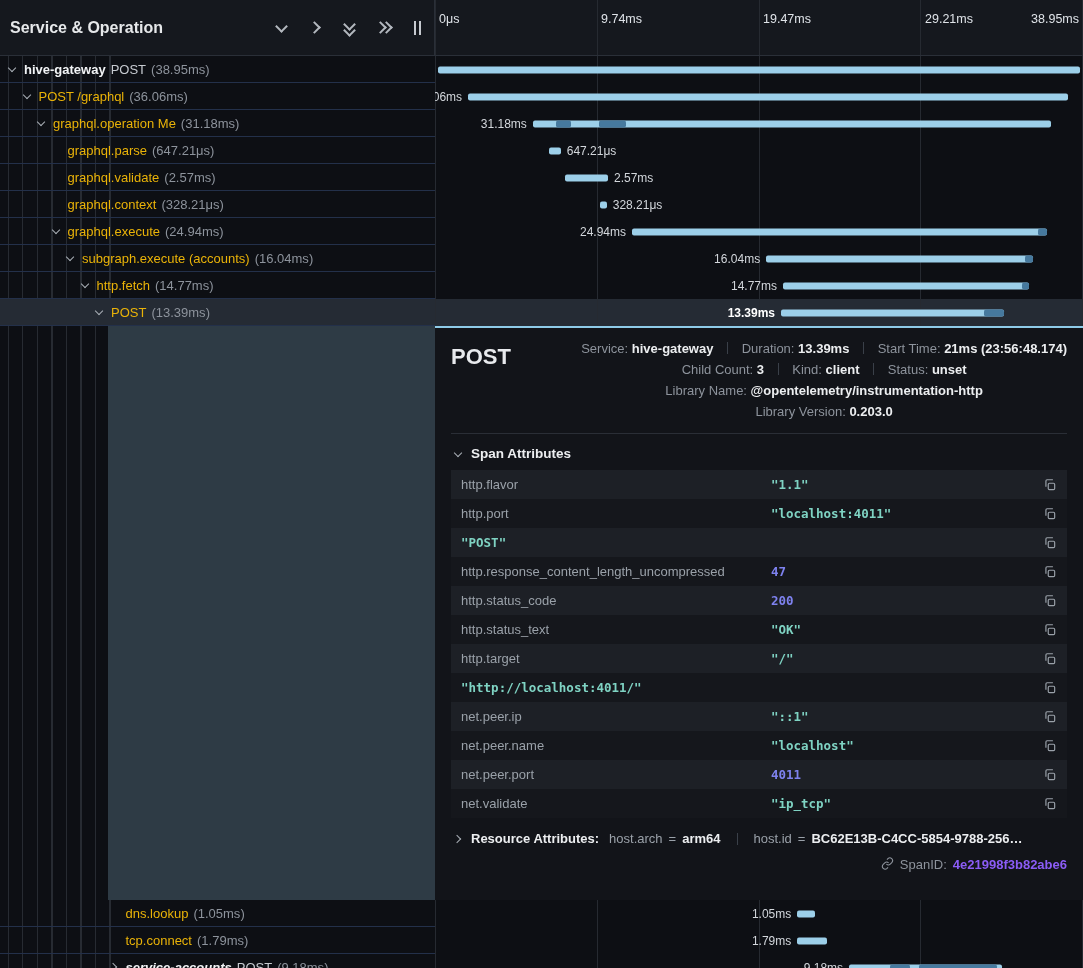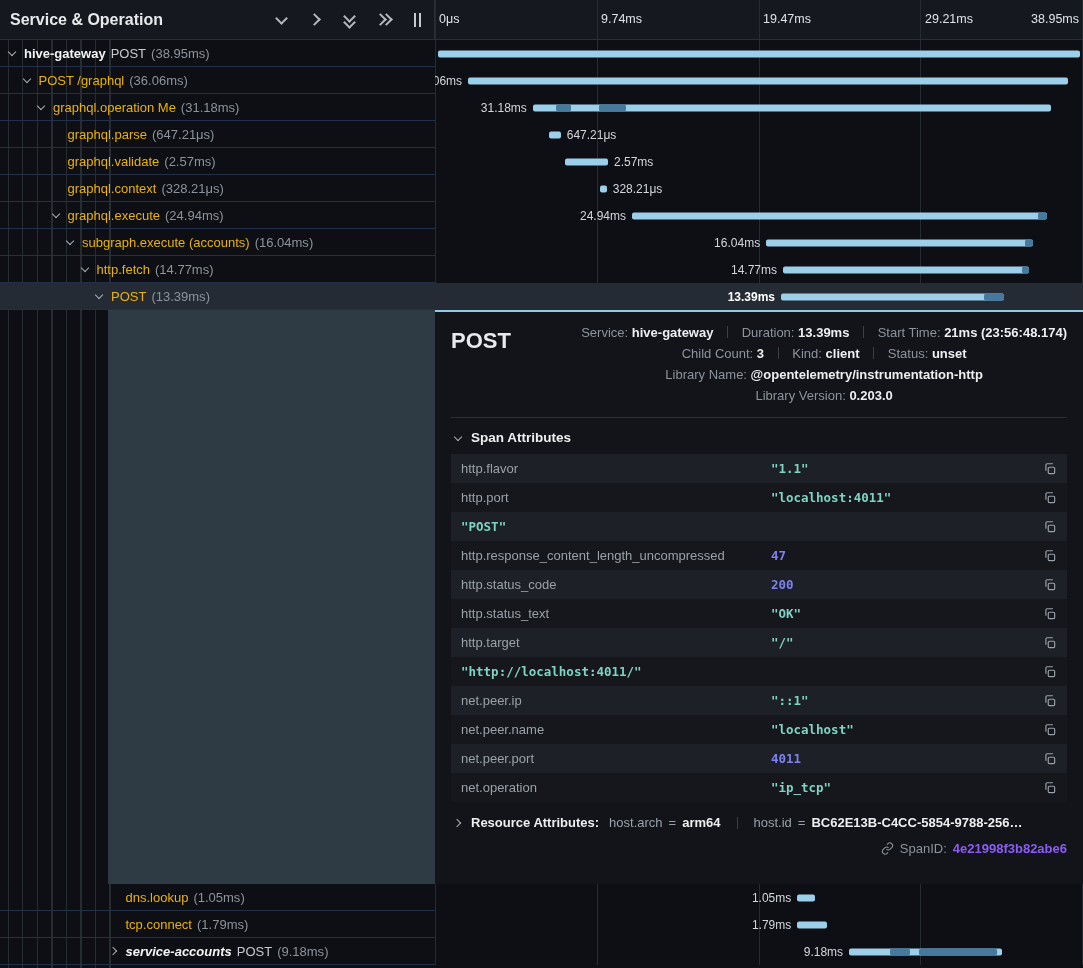--- a/index.html
+++ b/index.html
@@ -4,21 +4,21 @@
 <style>
   html,body{margin:0;padding:0;background:#07080c;}
   .app{position:relative;width:1083px;height:968px;overflow:hidden;background:#0d0f14;
        font-family:"Liberation Sans",sans-serif;color:#e6e8ea;}
 
   
   .guides{position:absolute;left:8px;top:40px;bottom:0;width:106px;z-index:0;
     background:repeating-linear-gradient(to right,#272b32 0 1px,transparent 1px 14.5px);}
 
   
-  .header{position:relative;z-index:2;display:flex;height:40px;background:#15181e;
+  .header{position:relative;z-index:2;display:flex;height:56px;background:#15181e;
     border-bottom:1px solid #2a2f38;box-sizing:border-box;}
   .header-left{width:435px;flex:none;display:flex;align-items:center;padding:0 10px;gap:18px;
     border-right:1px solid #2a2f38;box-sizing:border-box;}
   .panel-title{font-size:16px;font-weight:bold;flex:1;white-space:nowrap;}
   .hicon{position:relative;width:16px;height:16px;cursor:pointer;}
   .hicon::before,.hicon::after{content:"";position:absolute;width:7px;height:7px;
     border-right:2px solid #b3b8bf;border-bottom:2px solid #b3b8bf;}
   .hicon.down::before{left:3px;top:2px;transform:rotate(45deg);}
   .hicon.down::after{display:none;}
   .hicon.right::before{left:2px;top:3px;transform:rotate(-45deg);}
@@ -85,21 +85,21 @@
   .attr-row:nth-child(even){background:#15171c;}
   .attr-key{flex:0 0 52%;color:#9aa1a9;font-size:13px;overflow:hidden;white-space:nowrap;}
   .attr-value{flex:1;font-family:"DejaVu Sans Mono",monospace;font-size:12.5px;color:#7fd3c3;
     font-weight:bold;overflow:hidden;white-space:nowrap;}
   .attr-value.num{color:#7e82ef;}
   .copy-btn{flex:none;width:18px;display:flex;justify-content:flex-end;color:#9aa1a9;cursor:pointer;}
   .resource-row{display:flex;align-items:center;gap:6px;margin-top:13px;white-space:nowrap;}
   .res-title{font-weight:bold;color:#eceef0;margin-right:4px;}
   .res-key,.res-eq{color:#9aa1a9;}
   .res-val{color:#eceef0;font-weight:bold;}
-  .spanid-row{margin-top:11px;display:flex;justify-content:flex-end;align-items:center;gap:6px;color:#8d939c;}
+  .spanid-row{margin-top:11px;display:flex;justify-content:flex-end;gap:6px;color:#8d939c;}
   .spanid-value{color:#8b5cf6;font-weight:bold;}
   .link-icon{display:flex;color:#8d939c;cursor:pointer;}
 </style>
 </head>
 <body>
 
 <div class="app">
   <div class="guides"></div>
 
   <div class="header">
@@ -401,21 +401,21 @@
           <div class="attr-key">net.peer.port</div>
           <div class="attr-value num">4011</div>
           <div class="copy-btn">
               <svg width="14" height="14" viewBox="0 0 24 24" fill="none" stroke="currentColor" stroke-width="2">
                 <rect x="9" y="9" width="11" height="11" rx="2"></rect>
                 <path d="M5 15V5a2 2 0 0 1 2-2h10"></path>
               </svg>
             </div>
         </div>
         <div class="attr-row">
-          <div class="attr-key">net.operation</div>
+          <div class="attr-key">net.validate</div>
           <div class="attr-value">"ip_tcp"</div>
           <div class="copy-btn">
               <svg width="14" height="14" viewBox="0 0 24 24" fill="none" stroke="currentColor" stroke-width="2">
                 <rect x="9" y="9" width="11" height="11" rx="2"></rect>
                 <path d="M5 15V5a2 2 0 0 1 2-2h10"></path>
               </svg>
             </div>
         </div>
       </div>
       <div class="resource-row">

